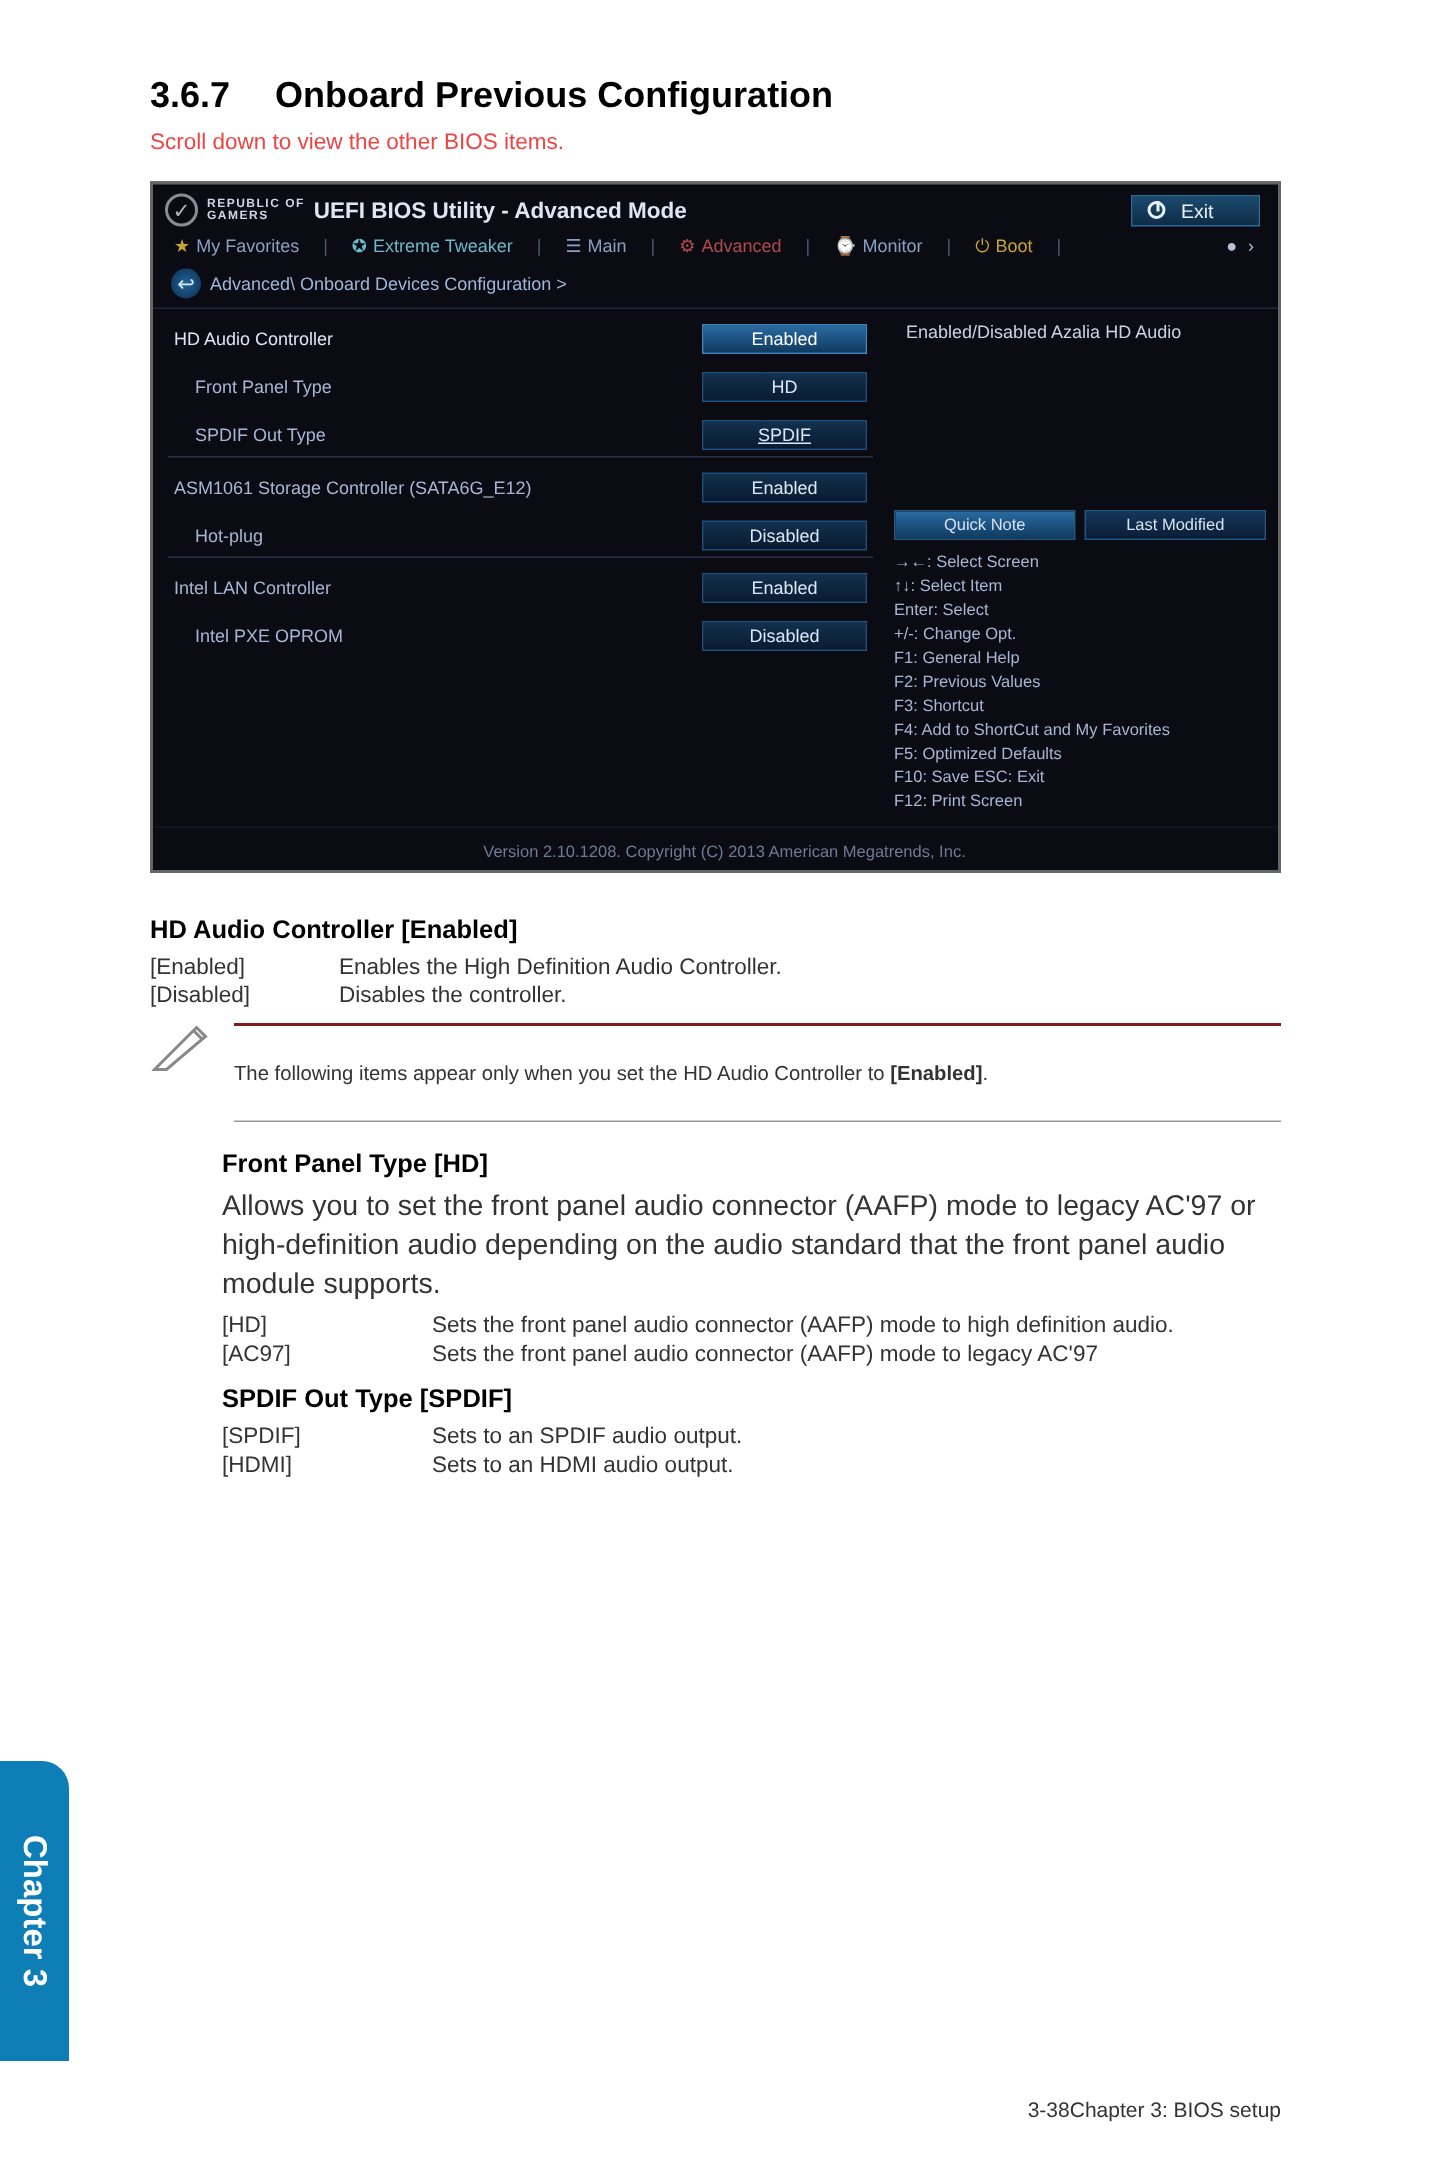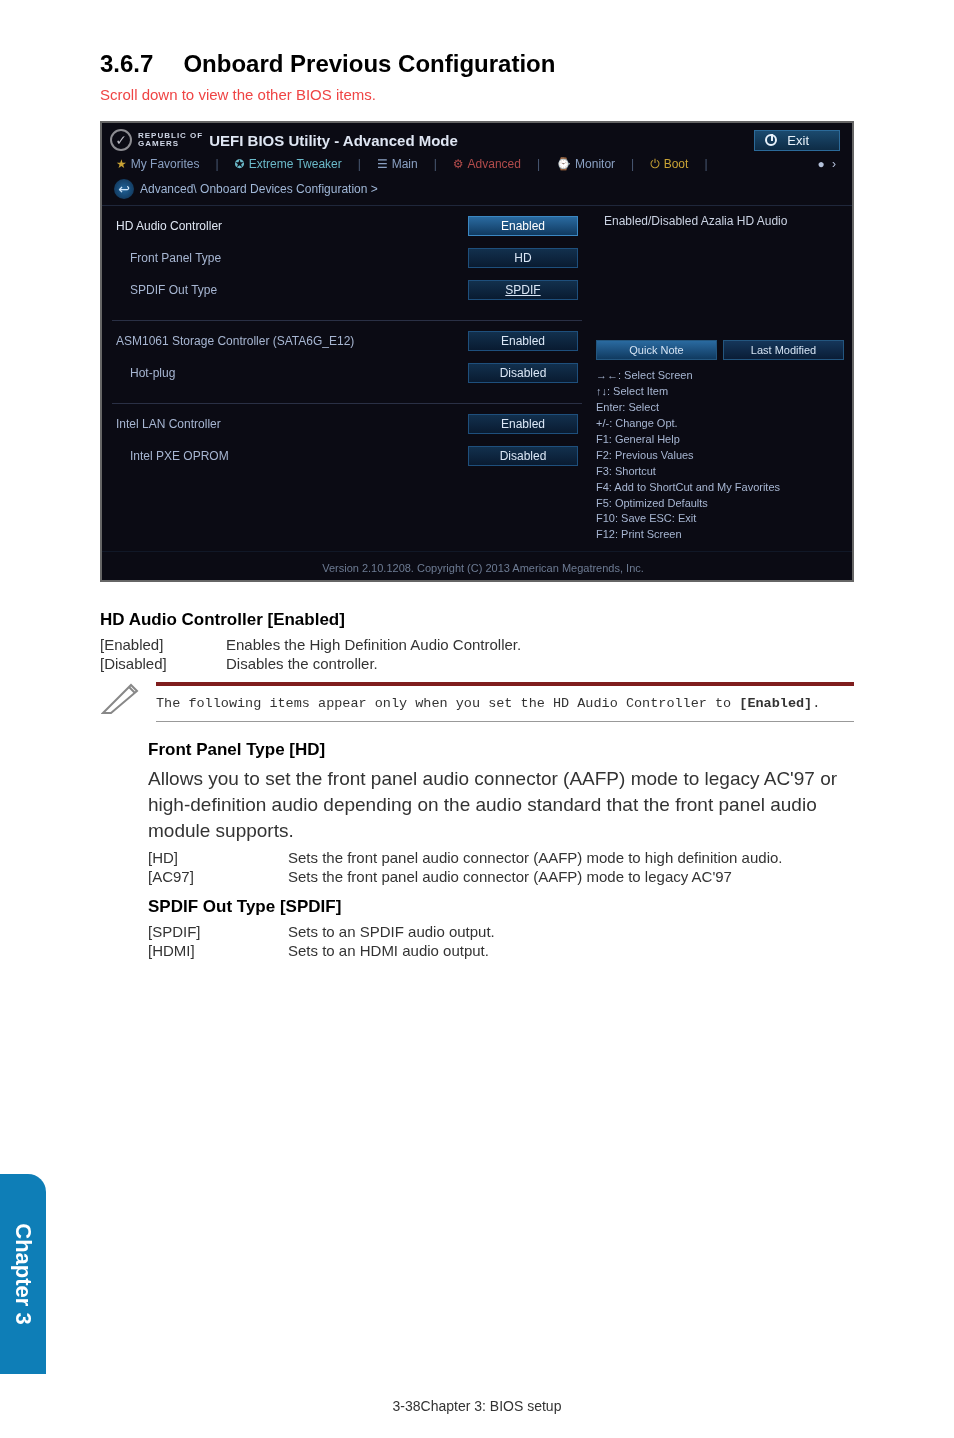--- a/index.html
+++ b/index.html
@@ -89,21 +89,21 @@
   }
 
   .bios-body { display:flex; }
   .bios-left { flex:1; padding: 4px 10px 0 10px; }
   .bios-right { width: 260px; padding: 4px 8px 8px 4px; }
 
   .row {
     display:flex; align-items:center; justify-content:space-between;
     padding: 6px 4px;
   }
-  .row.divider { border-bottom:1px solid #2a3045; padding-bottom:20px; margin-bottom:4px;gap:19px; }
+  .row.divider { border-bottom:1px solid #2a3045; padding-bottom:4px; margin-bottom:4px;gap:19px; }
   .row .label { color:#a7b6d2; font-size:12px; }
   .row.sel .label { color:#dfe6f3; }
   .row.indent .label { padding-left: 14px; }
   .valbtn {
     min-width: 110px;
     text-align:center;
     background: linear-gradient(#12304d,#091b31);
     border: 1px solid #1e4f7c;
     color:#dbe7f6;
     font-size:12px;
@@ -144,26 +144,25 @@
   .kv { display:flex; gap: 36px; font-size:15px; color:#333; margin: 2px 0; }
   .kv .k { width: 90px; }
   .note-wrap { display:flex; gap: 14px; margin: 10px 0 18px 0; align-items:flex-start; }
   .note-icon {
     width: 42px; height: 34px; flex: 0 0 42px;
     display:flex; align-items:center; justify-content:center;
   }
   .note-icon svg { width: 40px; height: 32px; }
   .note-text {
     flex:1;
-    border-top: 4px solid #7f1d1d;
+    border-top: 2px solid #7f1d1d;
     border-bottom: 1px solid #999;
-    padding: 10px 0;
+    padding: 24px 0;
     font-size: 13.5px;
     color:#333;
-    font-family:Liberation Mono, monospace;
   }
   .sub-block { padding-left: 48px; }
   .sub-block h3 { margin-top: 6px; }
   .para { font-size:19px; color:#333; margin: 6px 0 6px 0; line-height:1.35; }
   .kv2 { display:flex; gap: 60px; font-size:15px; color:#333; margin: 2px 0; align-items:flex-start; }
   .kv2 .k { width: 80px; flex:0 0 80px; }
   .kv2 .v { flex:1; }
 
   
   .side-tab {
@@ -185,21 +184,21 @@
     transform: rotate(90deg);
     white-space:nowrap;
   }
 
   .footer {
     position:absolute;
     bottom: 24px;
     left: 100px;
     right: 100px;
     display:flex;
-    justify-content:center;
+    justify-content:flex-end;
     font-size: 14px;
     color:#333;
   }
 </style>
 </head>
 <body>
 
 <div class="page">
   <h2 class="section-title">
     <span class="num">3.6.7</span><span>Onboard Previous Configuration</span>

